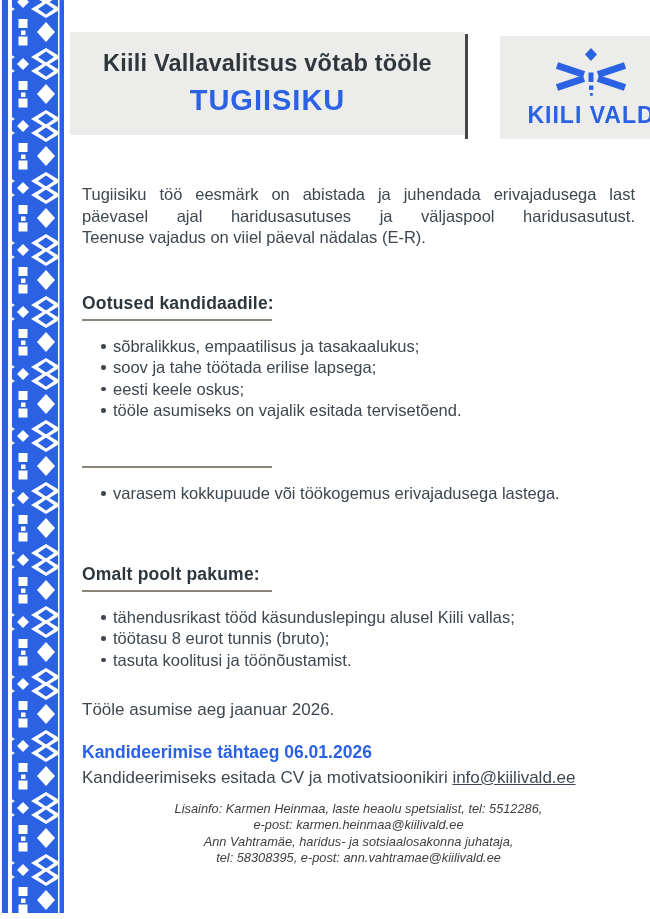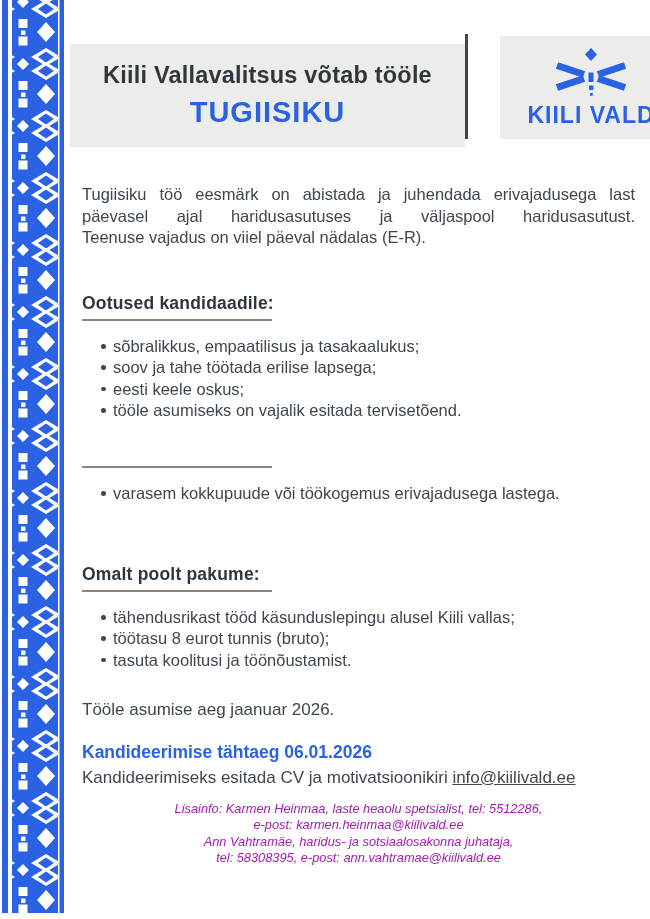--- a/index.html
+++ b/index.html
@@ -7,21 +7,21 @@
   body {
     position:relative;
     background:#ffffff;
     font-family:"Liberation Sans", sans-serif;
     color:#3E474F;
     overflow:hidden;
   }
   .pattern-strip { position:absolute; left:0; top:0; width:65px; height:913px; }
 
   .title-box {
-    position:absolute; left:70px; top:44px; width:395px; height:103px;
+    position:absolute; left:70px; top:32px; width:395px; height:103px;
     background:#ECECEB;
     display:flex; flex-direction:column; align-items:center; justify-content:center;
   }
   .title-line1 { font-size:23.5px; font-weight:700; color:#2F373D; letter-spacing:.2px; }
   .title-line2 { font-size:29px; font-weight:700; color:#2B62E3; letter-spacing:1px; margin-top:7px; }
 
   .header-divider {
     position:absolute; left:465px; top:34px; width:3px; height:105px; background:#47474A;
   }
   .logo-box {
@@ -49,21 +49,21 @@
     width:4.6px; height:4.6px; border-radius:50%; background:#3E474F;
   }
 
   .start-line { position:absolute; left:82px; top:700px; font-size:17px; }
   .deadline-line { position:absolute; left:82px; top:742px; font-size:17.5px; font-weight:700; color:#2B62E3; }
   .apply-line { position:absolute; left:82px; top:768px; font-size:17px; }
   .apply-line .email { text-decoration:underline; color:#3E474F; cursor:pointer; }
 
   .footer {
     position:absolute; left:82px; top:801px; width:553px;
-    text-align:center; font-style:italic; font-size:12.8px; line-height:16.3px; color:#a21caf;
+    text-align:center; font-style:italic; font-size:12.8px; line-height:16.3px; color:#404040;
   }
 </style>
 </head>
 <body>
 
 <svg class="pattern-strip" width="65" height="913" viewBox="0 0 65 913" preserveAspectRatio="none" aria-hidden="true">
   <defs>
     <pattern id="folk" x="0" y="-14" width="46" height="62" patternUnits="userSpaceOnUse">
       <rect width="46" height="62" fill="#2B62E3"></rect>
 

